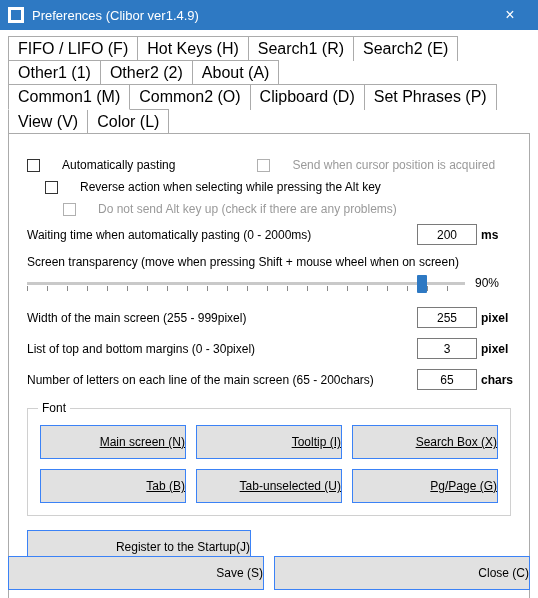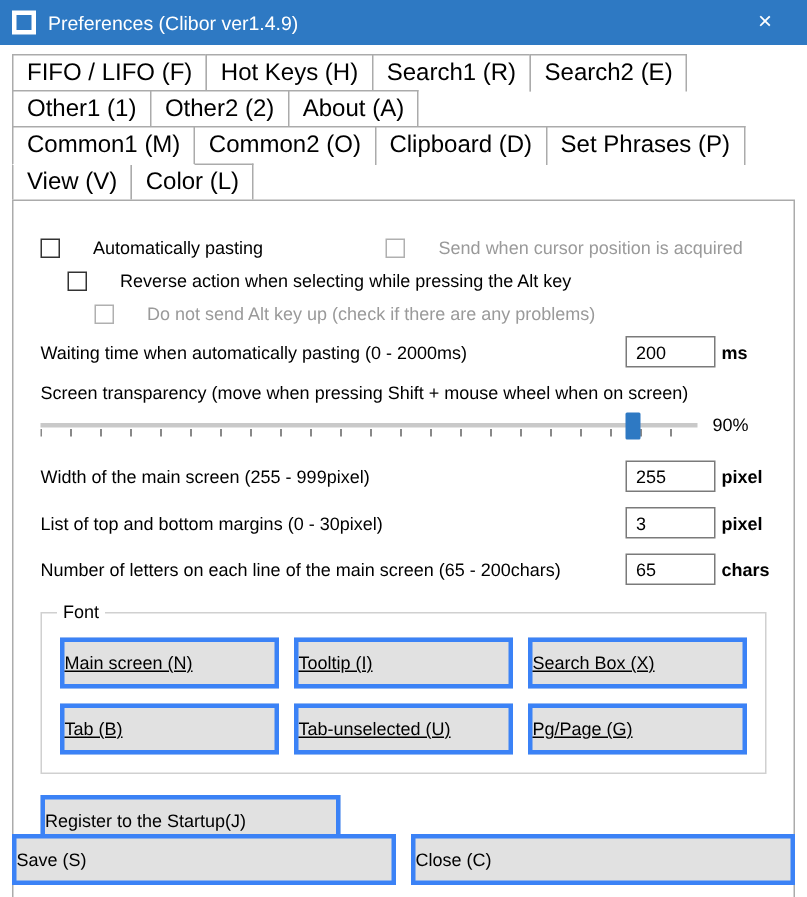--- a/index.html
+++ b/index.html
@@ -20,34 +20,34 @@
 .row { display: flex; align-items: center; margin-bottom: 8px; gap: 16px; }
 .cb { width: 13px; height: 13px; border: 1px solid #333; margin-right: 6px; display: inline-block; background: #fff; }
 .cb.disabled { border-color: #b0b0b0; }
 label { color: #000; }
 label.disabled { color: #9a9a9a; }
 .indent1 { margin-left: 18px; }
 .indent2 { margin-left: 36px; }
 
 .fieldrow { display: flex; align-items: center; margin-bottom: 10px; }
 .fieldrow .lbl { flex: 1; }
-.numbox { width: 60px; height: 21px; border: 1px solid #7a7a7a; text-align: left; padding: 4px 6px; background: #fff; }
+.numbox { width: 60px; height: 21px; border: 1px solid #7a7a7a; text-align: center; padding: 4px 6px; background: #fff; }
 .unit { margin-left: 4px; width: 30px; font-weight: bold; }
 
 .slider-line { position: relative; height: 20px; margin: 4px 0 14px 0; display: flex; align-items: center; }
 .slider-track { flex: 1; height: 3px; background: #c9c9c9; position: relative; }
 .slider-track::before { content: ""; position: absolute; left: 0; right: 0; bottom: -6px; height: 5px; background: repeating-linear-gradient(90deg, #888 0 1px, transparent 1px 20px); }
 .slider-thumb { position: absolute; top: -7px; width: 10px; height: 18px; background: #2e79c3; border-radius: 1px; }
 .slider-val { margin-left: 10px; width: 36px; }
 
 .groupbox { border: 1px solid #d0d0d0; padding: 16px 12px 12px 12px; margin-top: 18px; position: relative; text-decoration: underline; }
 .groupbox .legend { position: absolute; top: -8px; left: 10px; background: #fff; padding: 0 4px; }
 .btngrid { display: grid; grid-template-columns: 1fr 1fr 1fr; gap: 10px; }
-.btn { height: 34px; background: #e1e1e1; border: 3px solid #3b82f6; display: flex; align-items: center; justify-content: flex-start; cursor: default; }
-.btn.wide { width: 200px; margin-top: 14px; }
+.btn { height: 34px; background: #e1e1e1; border: 1px solid #3b82f6; display: flex; align-items: center; justify-content: flex-end; cursor: default; }
+.btn.wide { width: 224px; margin-top: 14px; }
 
 .footer { position: absolute; left: 8px; right: 8px; bottom: 8px; display: flex; gap: 10px; }
 .footer .btn { flex: 1; height: 34px; }
 </style>
 </head>
 <body>
 
 <div class="titlebar">
   <span class="appicon"></span>
   <span class="title">Preferences  (Clibor ver1.4.9)</span>

